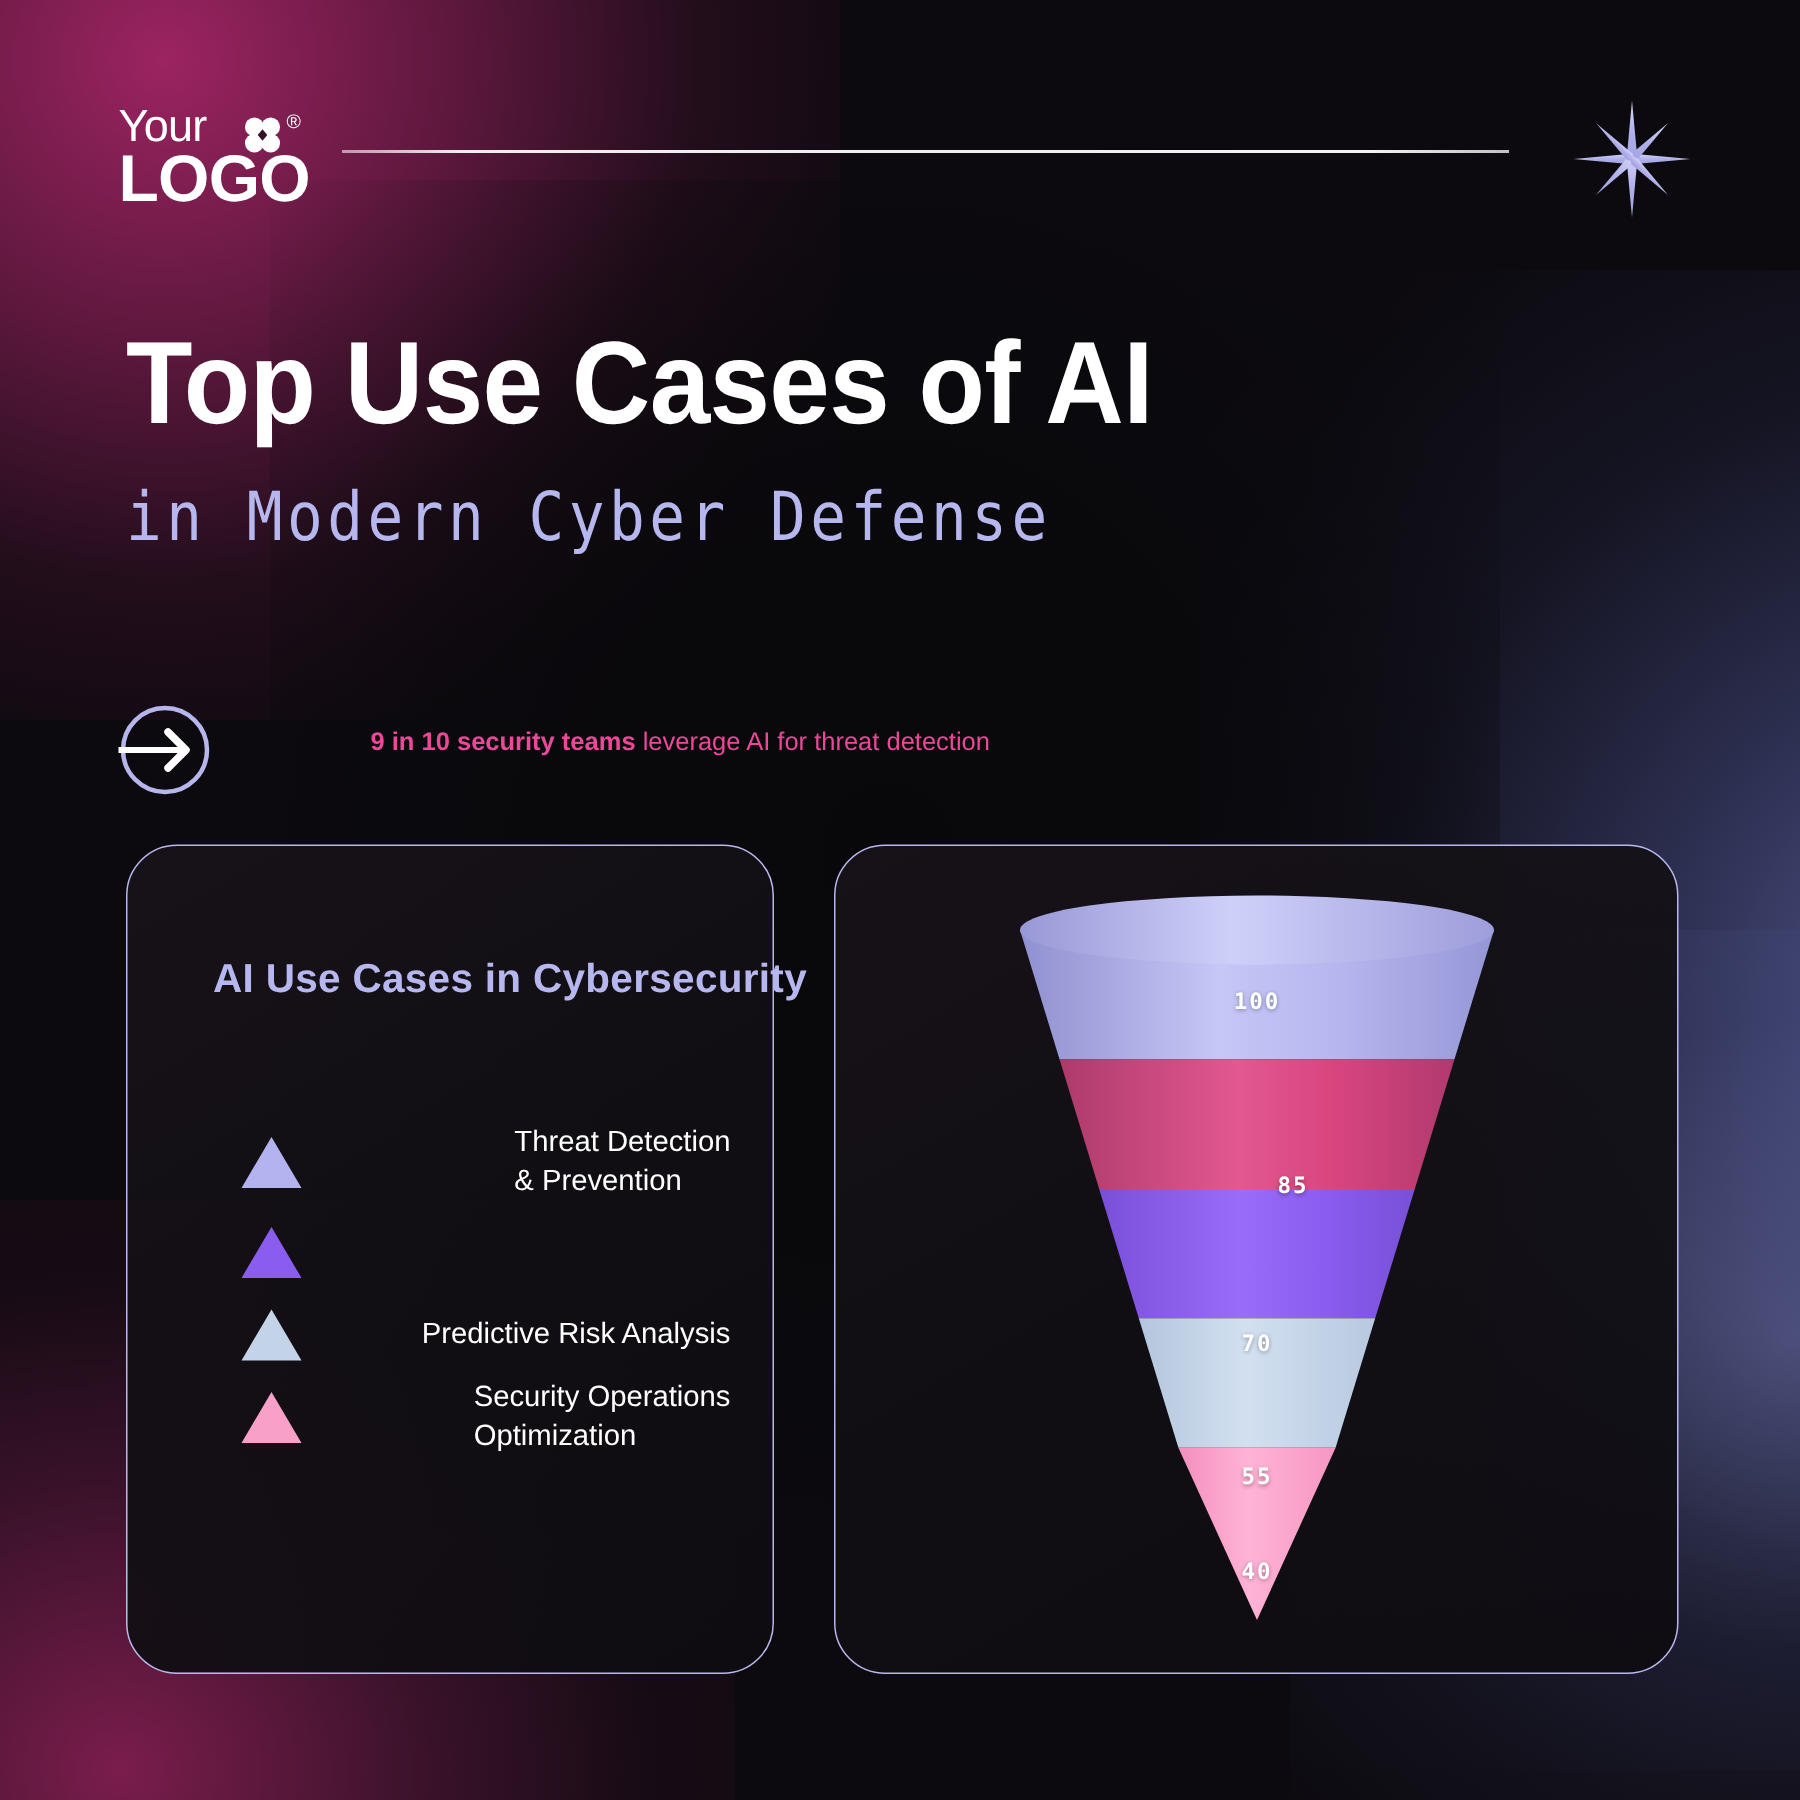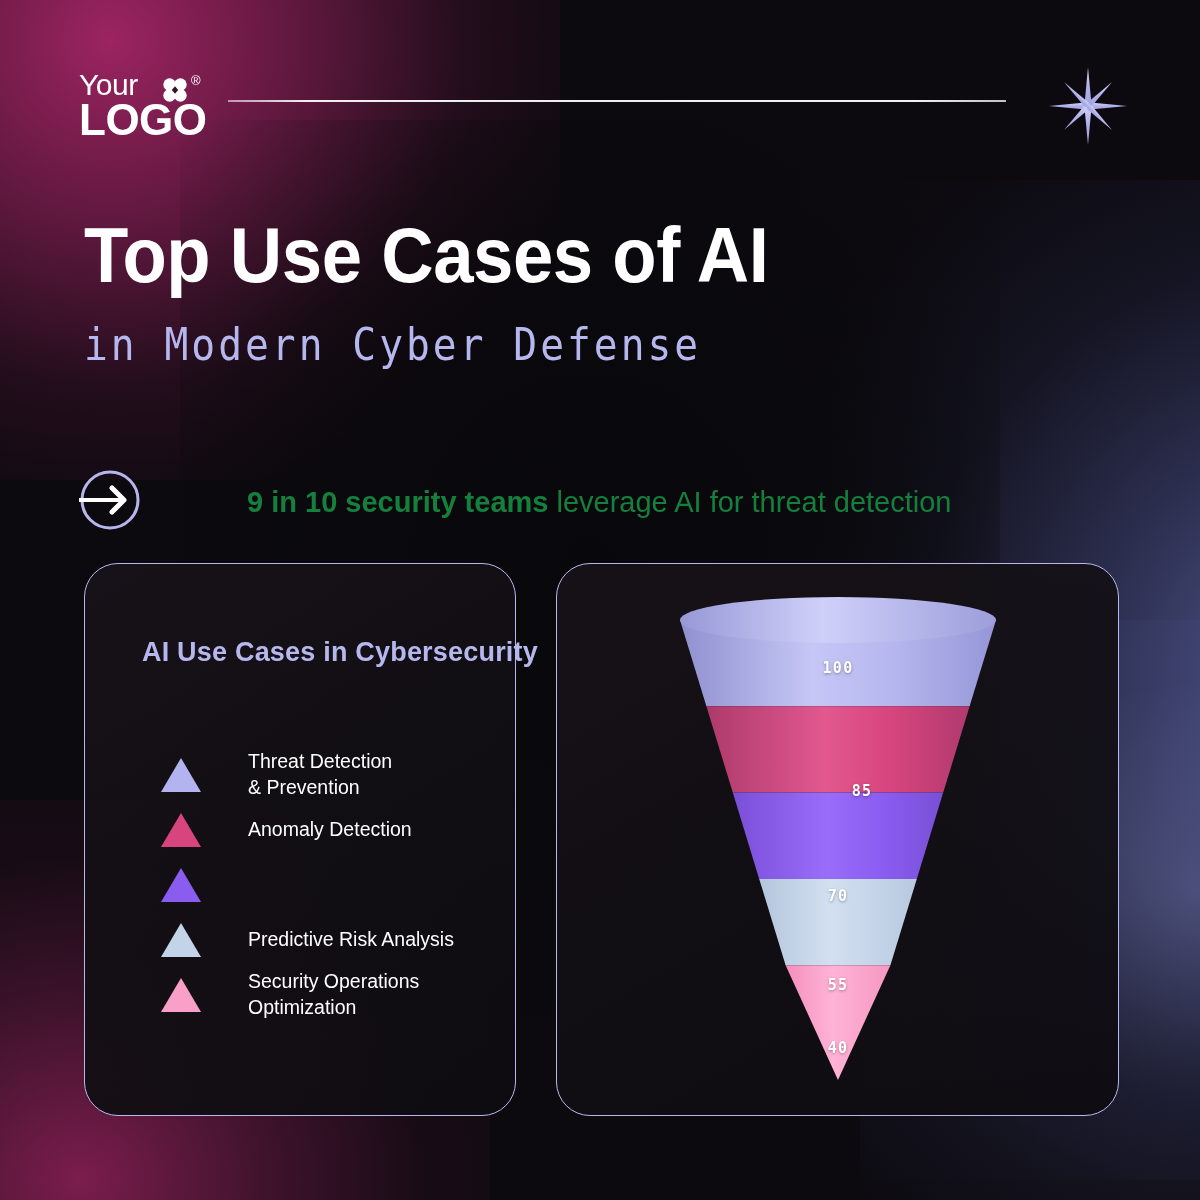--- a/index.html
+++ b/index.html
@@ -109,21 +109,21 @@
     font-family:"DejaVu Sans Mono","Liberation Mono", monospace;
     transform:scaleX(0.88); transform-origin:left center;
     white-space:nowrap;
   }
 
   
   .callout { position:absolute; left:79px; top:468px; width:900px; height:64px; }
   .callout-icon { position:absolute; left:0; top:0; width:68px; height:64px; }
   .callout-text {
     position:absolute; left:168px; top:17px;
-    font-size:29px; color:#15803d; line-height:1.2;
+    font-size:17px; color:#ec4899; line-height:1.2;
     white-space:nowrap;
   }
   .callout-text .bold { font-weight:700; }
 
   
   .card {
     position:absolute;
     border:1.6px solid #b9b8ee;
     border-radius:34px;
     background:linear-gradient(150deg,
@@ -141,20 +141,21 @@
     font-family:"Liberation Sans Narrow","Liberation Sans", sans-serif;
   }
 
   
   .legend { position:absolute; left:157px; top:748px; width:330px; }
   .legend-item {
     position:relative;
     display:flex; align-items:center;
     min-height:44px;
     margin-bottom:6px;
+    justify-content:space-between;
   }
   .legend-item.two-line { min-height:54px; }
   .legend-tri { width:46px; flex:0 0 46px; height:38px; position:relative; }
   .legend-tri i {
     position:absolute; left:4px; top:2px;
     width:0; height:0;
     border-left:20px solid transparent;
     border-right:20px solid transparent;
     border-bottom:34px solid currentColor;
   }
@@ -254,26 +255,20 @@
   <div class="legend">
 
     <div class="legend-item two-line">
       <span class="legend-tri" style="color:#b3b3f0">
           <i></i>
         </span>
       <span class="legend-label">Threat Detection
 &amp; Prevention</span>
     </div>
 
-    <div class="legend-item">
-      <span class="legend-tri" style="color:#d8457e">
-          <i></i>
-        </span>
-      <span class="legend-label">Anomaly Detection</span>
-    </div>
 
     <div class="legend-item two-line">
       <span class="legend-tri" style="color:#8a5cf0">
           <i></i>
         </span>
     </div>
 
     <div class="legend-item">
       <span class="legend-tri" style="color:#c3d4e8">
           <i></i>

